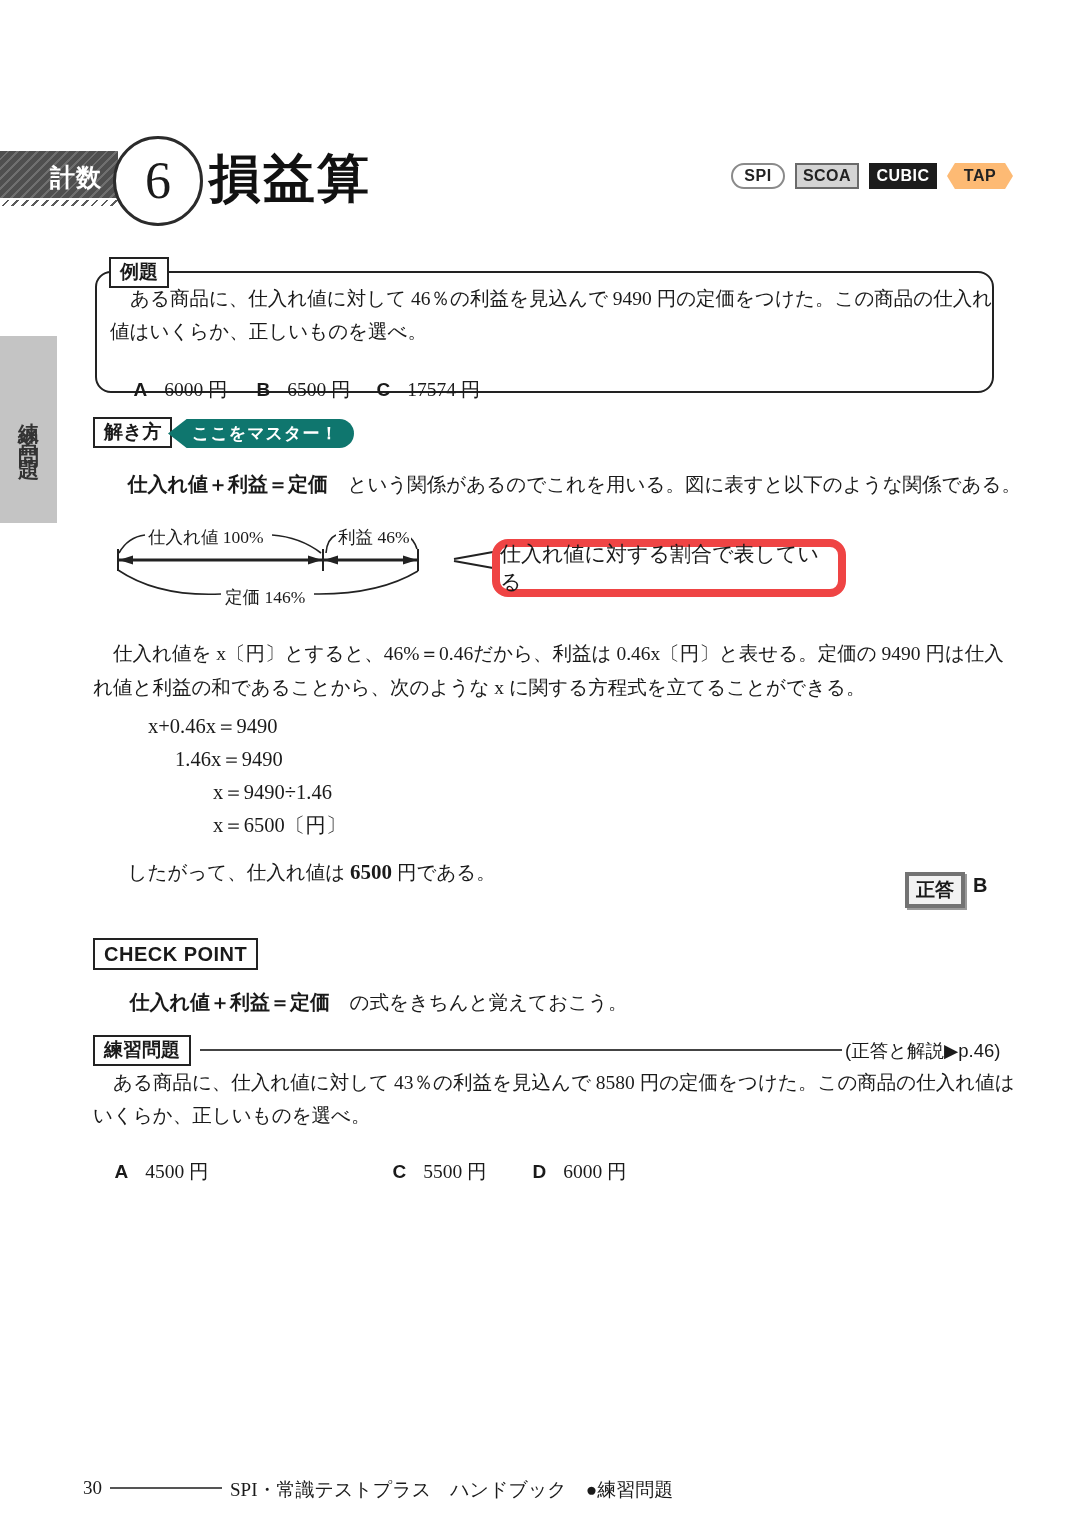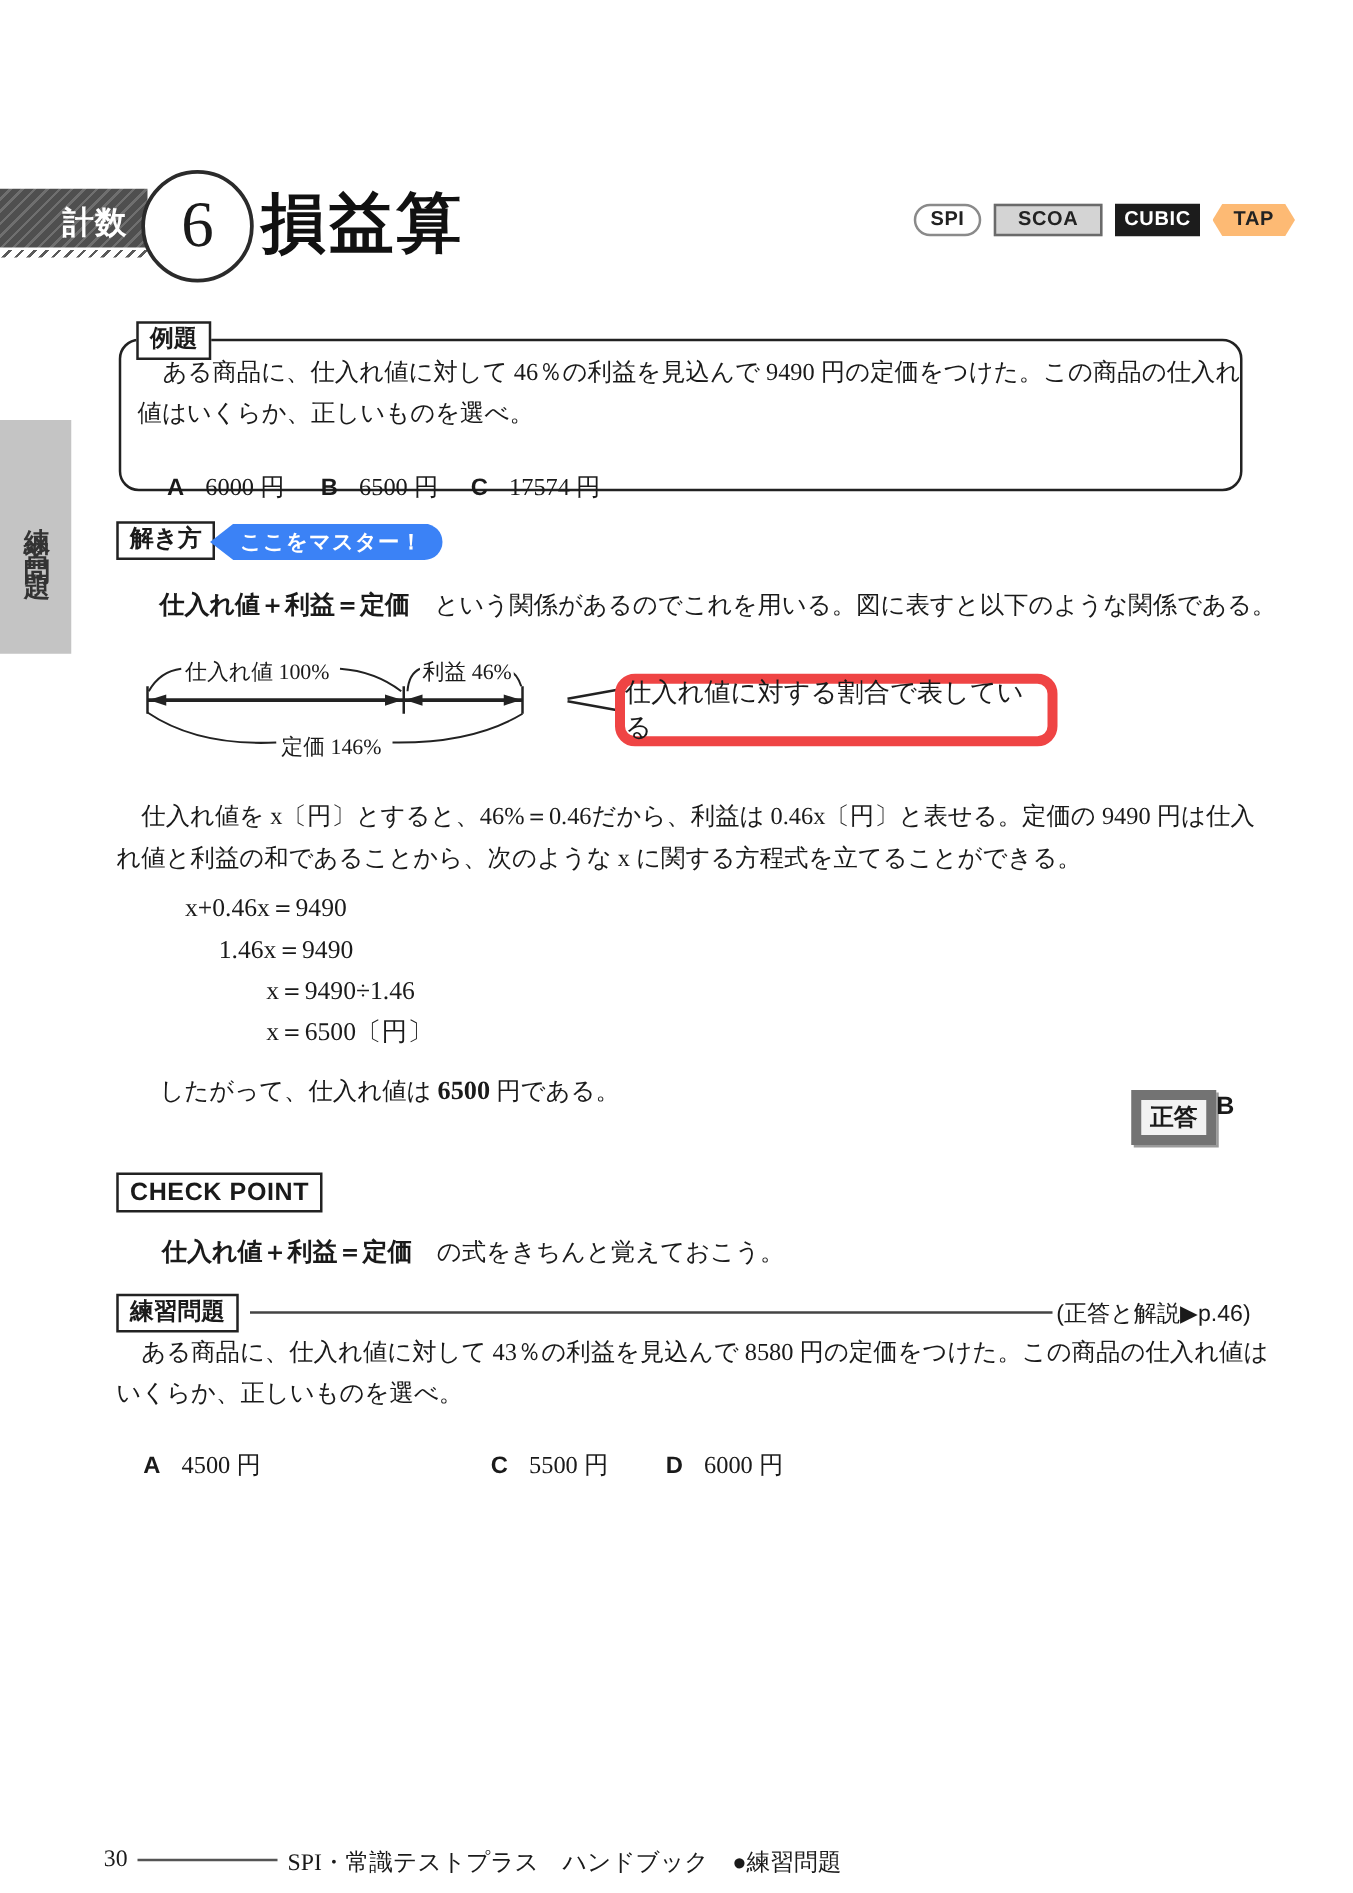--- a/index.html
+++ b/index.html
@@ -17,21 +17,21 @@
   .band-label{left:50px;top:121px;color:#fff;font-size:25px;font-weight:700;letter-spacing:1px;}
   .chapter-circle{left:113px;top:96px;width:84px;height:84px;border:3px solid #2b2b2b;border-radius:50%;
         background:#fff;display:flex;align-items:center;justify-content:center;}
   .chapter-number{font-size:52px;line-height:1;}
   .page-title{left:209px;top:104px;font-size:52px;font-weight:900;letter-spacing:2px;color:#111;}
 
   .badges{left:731px;top:122px;display:flex;gap:10px;align-items:center;height:28px;}
   .badge{height:26px;display:flex;align-items:center;justify-content:center;
          font-size:16px;font-weight:700;letter-spacing:0.5px;box-sizing:border-box;}
   .badge-pill{width:54px;border:2px solid #8a8a8a;border-radius:14px;background:#fff;color:#222;}
-  .badge-rect{width:87px;border:2px solid #6a6a6a;background:#d4d4d4;color:#222;}
+  .badge-rect{width:64px;border:2px solid #6a6a6a;background:#d4d4d4;color:#222;}
   .badge-dark{width:68px;background:#1c1c1c;color:#fff;}
   .badge-hex{width:66px;background:#fdba74;color:#222;
          clip-path:polygon(12% 0,88% 0,100% 50%,88% 100%,12% 100%,0 50%);}
 
   
   .side-tab{left:0;top:296px;width:57px;height:187px;background:#c4c4c4;
         display:flex;align-items:center;justify-content:center;}
   .side-tab-text{writing-mode:vertical-rl;font-size:21px;font-weight:700;letter-spacing:12px;color:#333;}
 
   
@@ -39,39 +39,39 @@
   .tag{border:2px solid #222;background:#fff;font-weight:700;padding:2px 9px;font-size:19px;line-height:1.2;}
   .example-tag{left:109px;top:217px;}
   .bodyline{font-size:19.5px;line-height:1;white-space:pre;}
   .indent1{text-indent:20px;}
 
   .optrow span.letter{font-family:"Liberation Sans","DejaVu Sans",sans-serif;font-weight:700;margin-right:17px;font-size:19px;}
   .optrow{font-size:19.5px;white-space:pre;}
 
   
   .solve-tag{left:93px;top:377px;}
-  .master-badge{left:168px;top:379px;height:29px;background:#3b82f6;color:#fff;
+  .master-badge{left:168px;top:379px;height:29px;background:#0f766e;color:#fff;
         display:flex;align-items:center;padding:0 16px 0 24px;border-radius:15px;
         clip-path:polygon(0 50%,10% 0,100% 0,100% 100%,10% 100%);
         font-size:17px;font-weight:700;letter-spacing:1px;}
   .bold-gothic{font-family:"Liberation Sans","DejaVu Sans",sans-serif;font-weight:700;}
 
   
   .diagram{left:100px;top:483px;width:770px;height:100px;}
   .diagram svg{position:absolute;left:0;top:0;}
   .dlabel{position:absolute;font-size:17.5px;white-space:pre;background:#fff;padding:0 2px;}
   .bubble{position:absolute;left:392px;top:16px;width:338px;height:42px;border:8px solid #ef4444;border-radius:16px;
         background:#fff;display:flex;align-items:center;justify-content:center;
         font-size:21px;font-weight:500;}
 
   
   .eq{font-size:20.5px;white-space:pre;}
 
   
-  .answer-box{left:905px;top:832px;border:8px solid #737373;background:#f2f2f2;box-shadow:2px 2px 0 #9a9a9a;
+  .answer-box{left:905px;top:832px;border:4px solid #737373;background:#f2f2f2;box-shadow:2px 2px 0 #9a9a9a;
         padding:1px 7px;font-size:19px;font-weight:700;}
   .answer-val{left:973px;top:834px;font-size:20px;font-weight:700;}
 
   
   .cp-tag{left:93px;top:898px;letter-spacing:0.5px;font-size:20px;}
 
   
   .practice-tag{left:93px;top:995px;}
   .rule{left:200px;top:1009px;width:642px;height:2px;background:#444;}
   .practice-ref{left:845px;top:998px;font-size:18.5px;}

